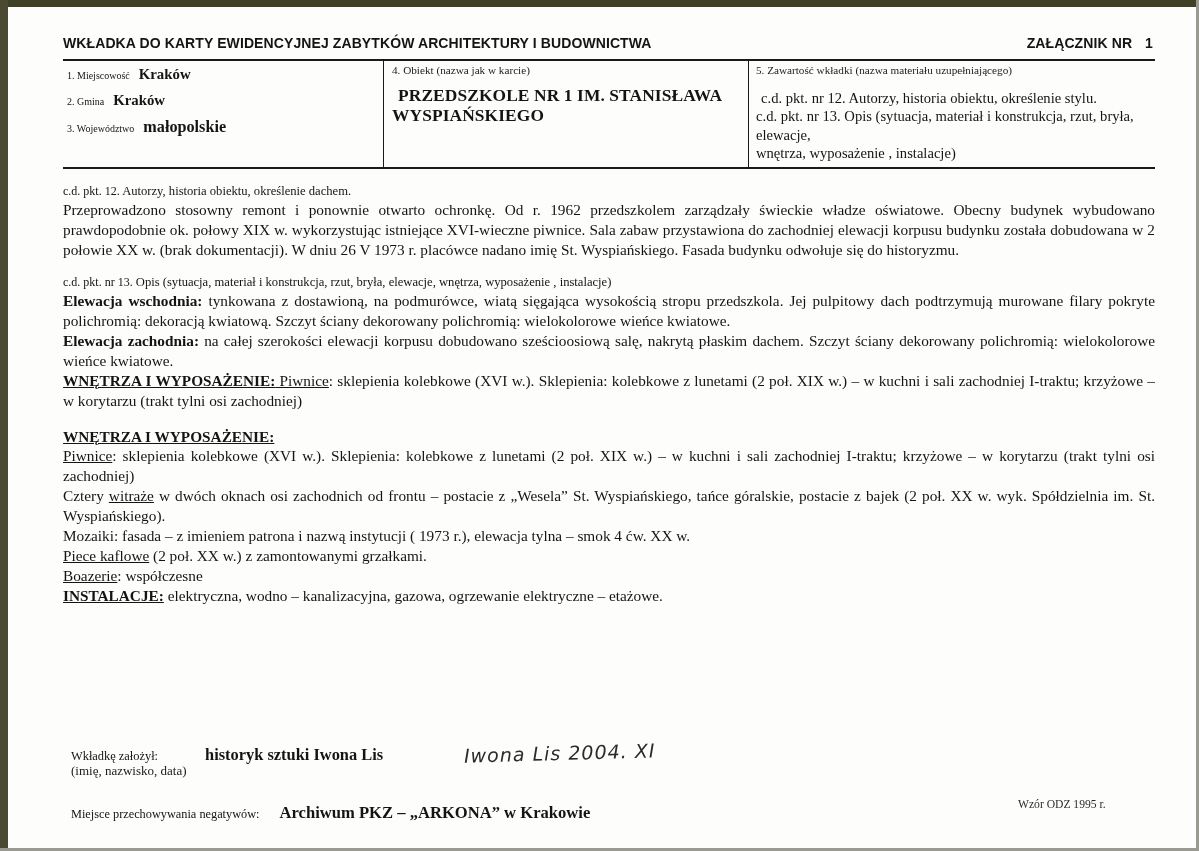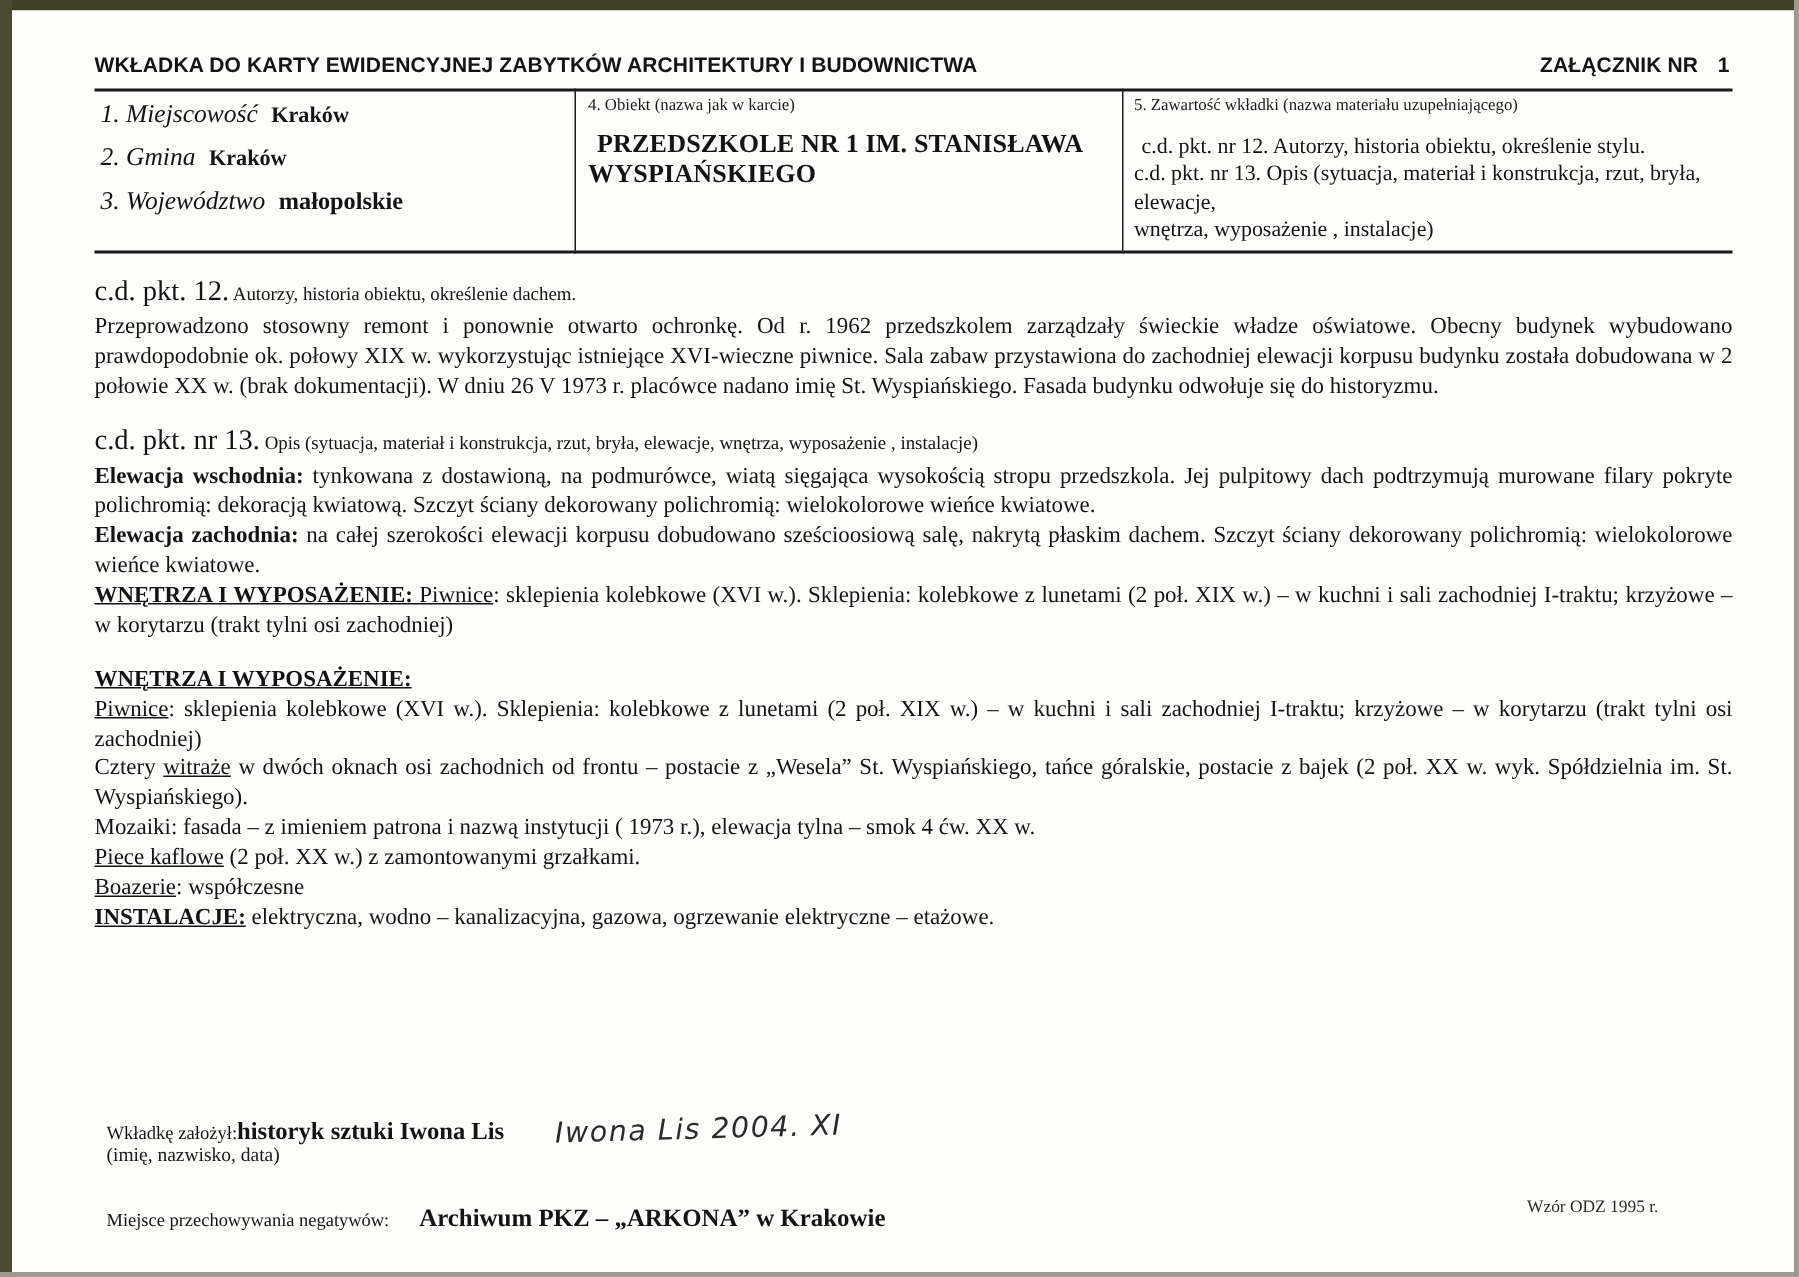--- a/index.html
+++ b/index.html
@@ -87,24 +87,23 @@
     font-size: 11.2px;
     font-family: "Liberation Serif", serif;
     color: #1a1a1a;
   }
   .field-row {
     display: flex;
     align-items: baseline;
     padding: 5px 0 4px 0;
   }
   .field-row .fname {
-    font-size: 17px;
+    font-size: 10px;
     margin-right: 9px;
     white-space: nowrap;
-    font-style: italic;
   }
   .field-row .fval {
     font-weight: bold;
     font-size: 14.8px;
   }
   .field-row.big .fval { font-size: 16.2px; }
 
   .obj-title {
     font-weight: bold;
     font-size: 17.4px;
@@ -126,21 +125,21 @@
   
   .body-text {
     padding-top: 14px;
     font-size: 15.3px;
     line-height: 1.3;
   }
   .small-head {
     font-size: 12.6px;
     padding-bottom: 1px;
   }
-  .small-head .lead { font-size: 19px; }
+  .small-head .lead { font-size: 12px; }
   p.just {
     margin: 0;
     text-align: justify;
     text-justify: inter-word;
   }
   .para-gap { height: 14px; }
   .b { font-weight: bold; }
   .u { text-decoration: underline; }
   .bu { font-weight: bold; text-decoration: underline; }
 
@@ -150,20 +149,21 @@
   .footer {
     position: absolute;
     left: 63px;
     top: 735px;
     width: 1085px;
   }
   .foot-row {
     display: flex;
     align-items: baseline;
     position: relative;
+    gap: 47px;
   }
   .foot-lab {
     font-size: 12.4px;
     white-space: nowrap;
   }
   .foot-val {
     font-weight: bold;
     font-size: 16.4px;
     white-space: nowrap;
   }

